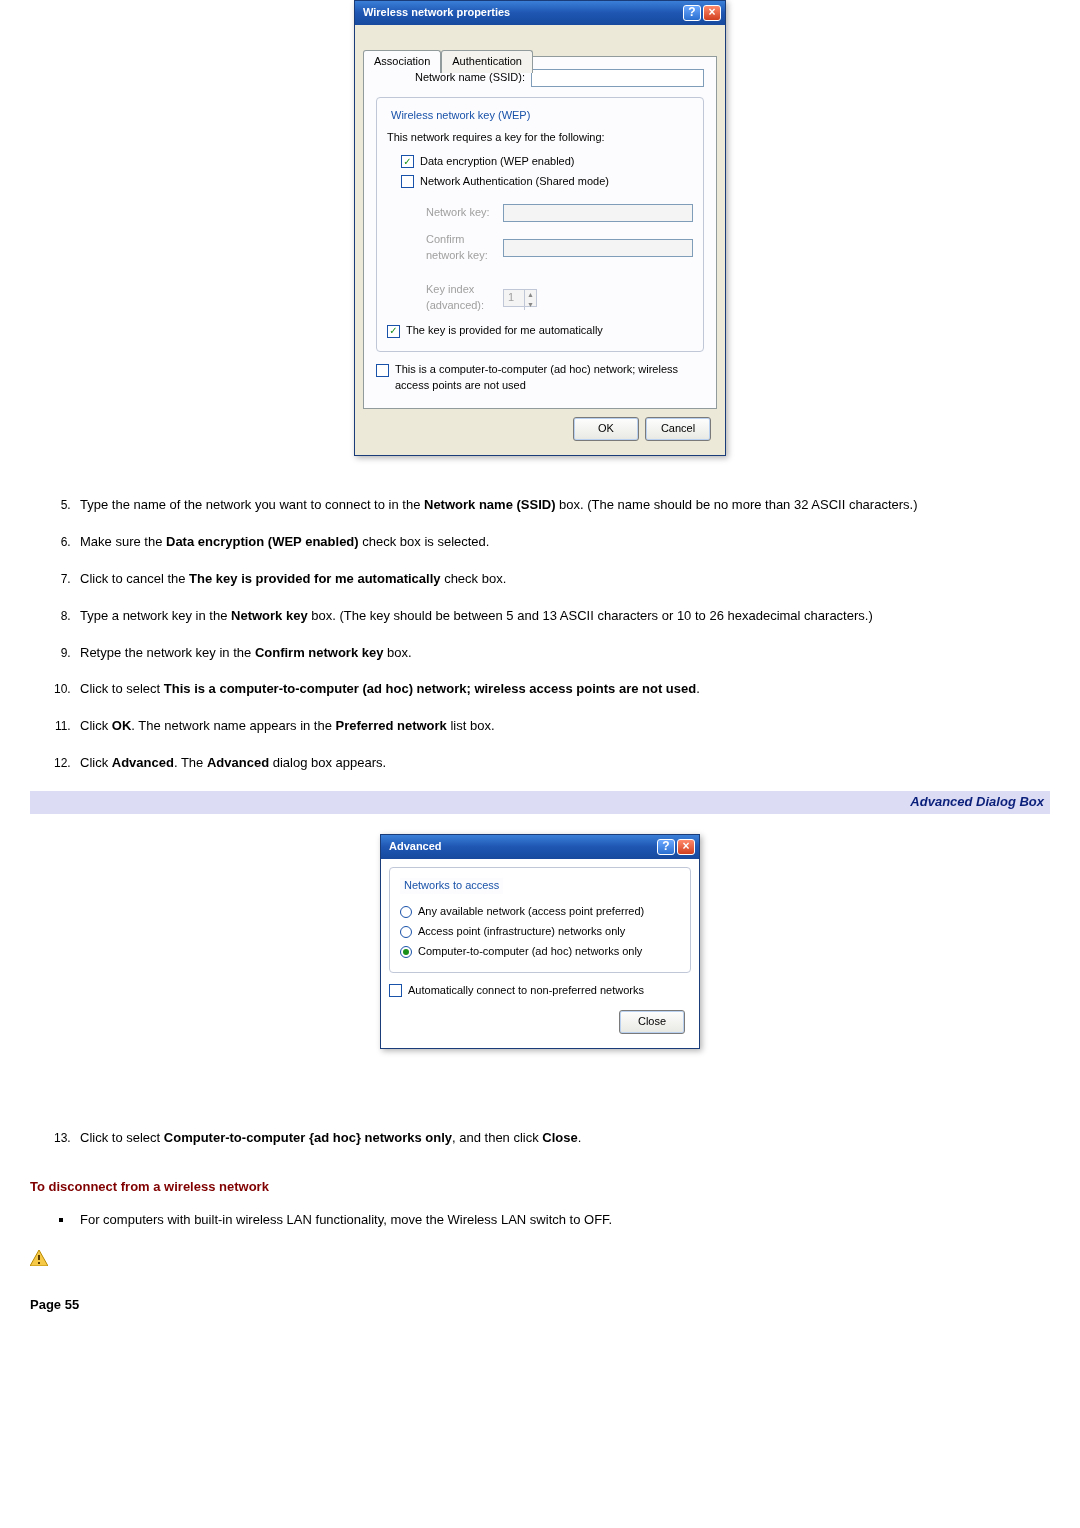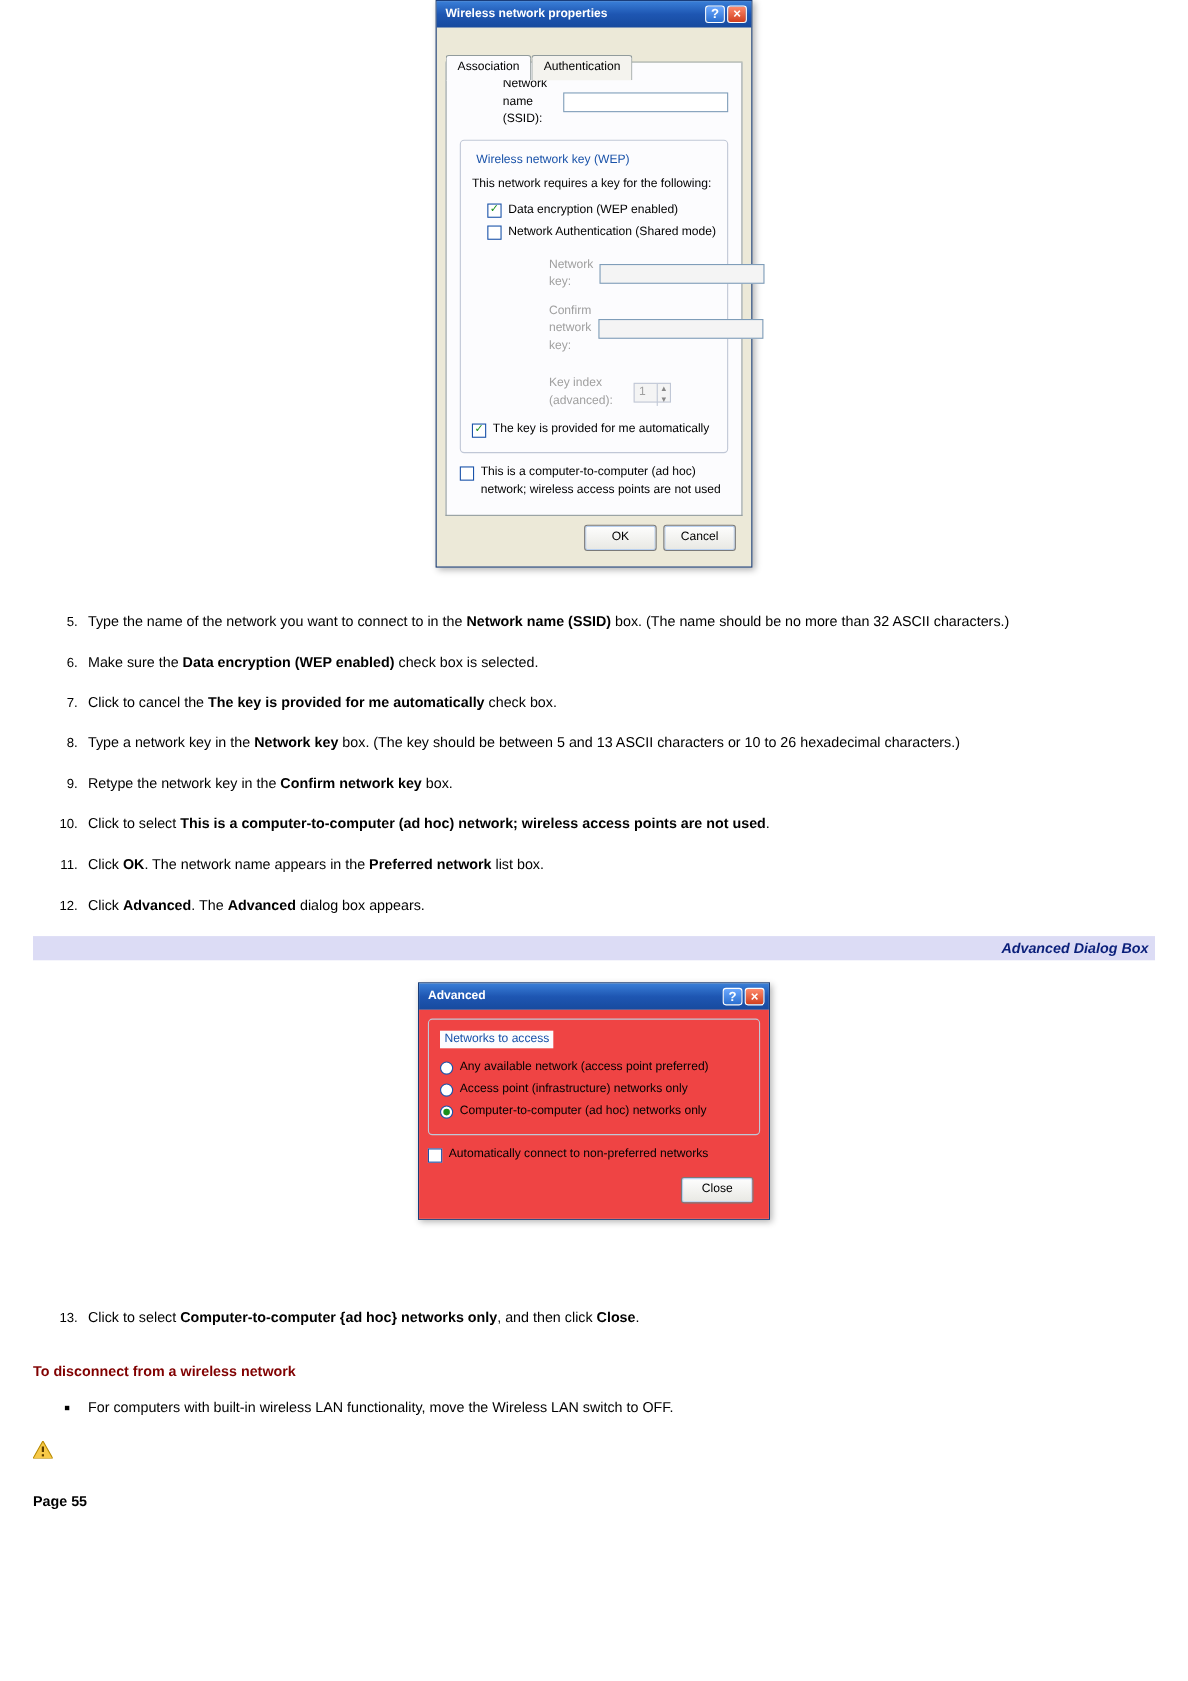--- a/index.html
+++ b/index.html
@@ -12,21 +12,21 @@
     width: 1080px;
     padding: 0 30px 30px 30px;
     line-height: 1.45;
   }
   .dialog-wrap {
     display: flex;
     justify-content: center;
     margin: 0 0 40px 0;
   }
   .dialog {
-    width: 288px;
+    width: 372px;
     border: 1px solid #1a3d7a;
     background: #ece9d8;
     font-size: 11px;
     box-shadow: 2px 2px 6px rgba(0,0,0,0.3);
   }
   .titlebar {
     background: linear-gradient(to bottom, #3a7fd8 0%, #1e56b2 50%, #174a9e 100%);
     color: #fff;
     display: flex;
     align-items: center;
@@ -61,21 +61,21 @@
   .tab.inactive { background:#f4f3ee; }
   .tab-panel {
     background:#fcfcfe;
     border:1px solid #919b9c;
     border-top:none;
     padding:12px 12px 10px 12px;
     font-size:11px;
   }
   .field-row { display:flex; align-items:center; margin-bottom:10px; gap:6px; }
   .field-label { color:#000;padding-left:39px; }
-  .field-label.disabled { color:#a0a0a0;margin-left:31px; }
+  .field-label.disabled { color:#a0a0a0; }
   .text-input {
     flex:1;
     height:18px;
     border:1px solid #7f9db9;
     background:#fff;
     padding:1px 3px;
     font-size:11px;
   }
   .text-input.disabled { background:#f4f4f4; }
   .fieldset {
@@ -292,21 +292,21 @@
 
 <div class="dialog-wrap">
   <div class="dialog" style="width:320px;">
     <div class="titlebar">
       <span>Advanced</span>
       <div class="titlebar-buttons">
         <div class="tb-btn tb-help">?</div>
         <div class="tb-btn tb-close">×</div>
       </div>
     </div>
-    <div class="dialog-body" style="background:#ef4444;">
+    <div class="dialog-body" style="background:#ffffff;">
       <div class="fieldset">
         <div class="fieldset-legend">Networks to access</div>
         <div class="check-row top">
           <span class="radio"></span>
           <span>Any available network (access point preferred)</span>
         </div>
         <div class="check-row top">
           <span class="radio"></span>
           <span>Access point (infrastructure) networks only</span>
         </div>

